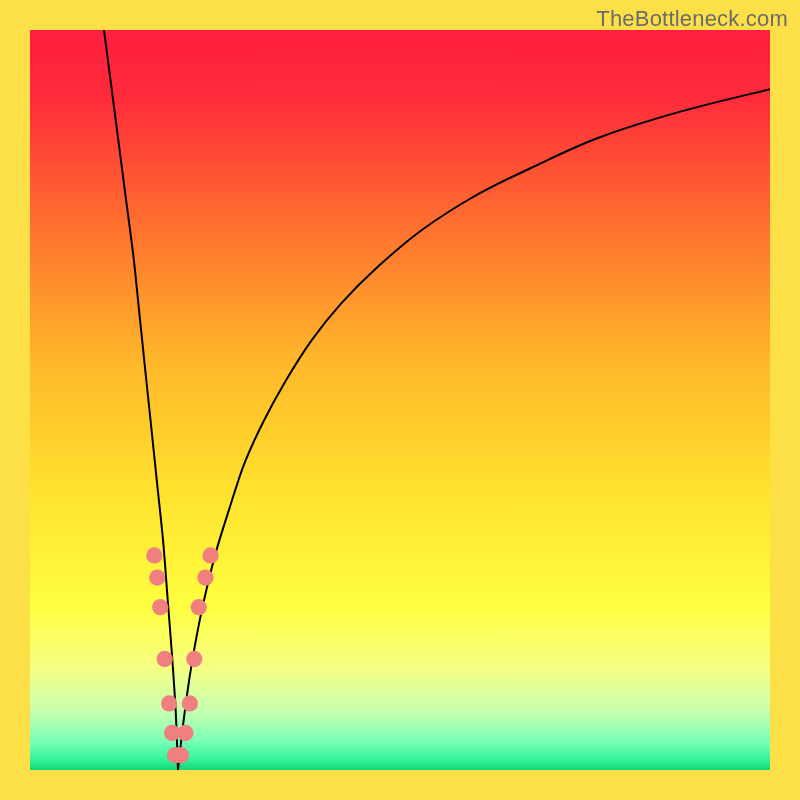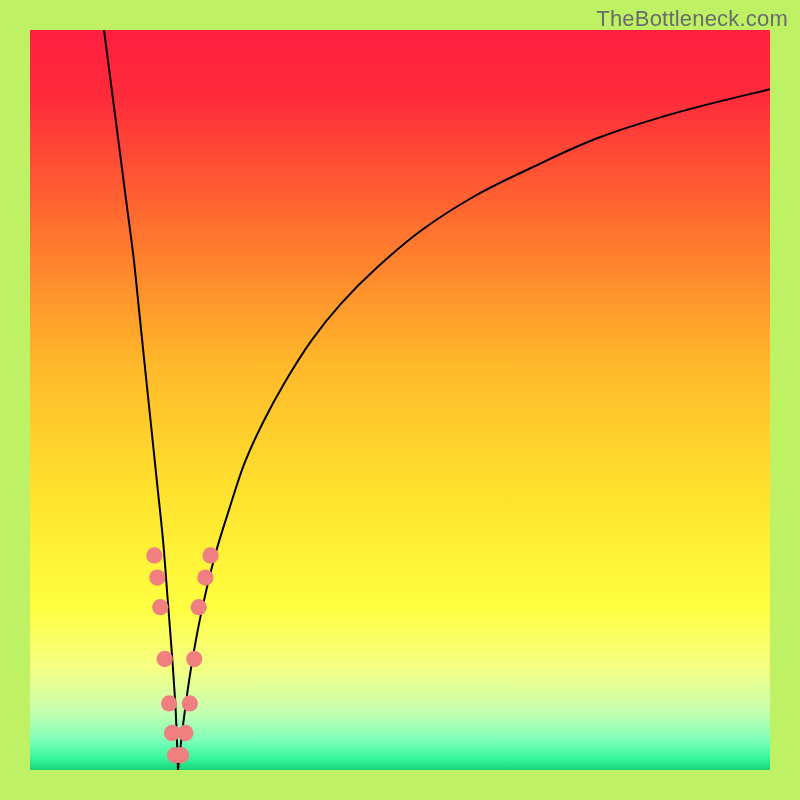--- a/index.html
+++ b/index.html
@@ -8,21 +8,21 @@
     width: 800px;
     height: 800px;
     overflow: hidden;
     background: #000;
     font-family: Arial, Helvetica, sans-serif;
   }
   .frame {
     position: relative;
     width: 800px;
     height: 800px;
-    background: #bef264;
+    background: #fde047;
   }
   .plot-area {
     position: absolute;
     left: 30px;
     top: 30px;
     width: 740px;
     height: 740px;
   }
   .watermark {
     position: absolute;

